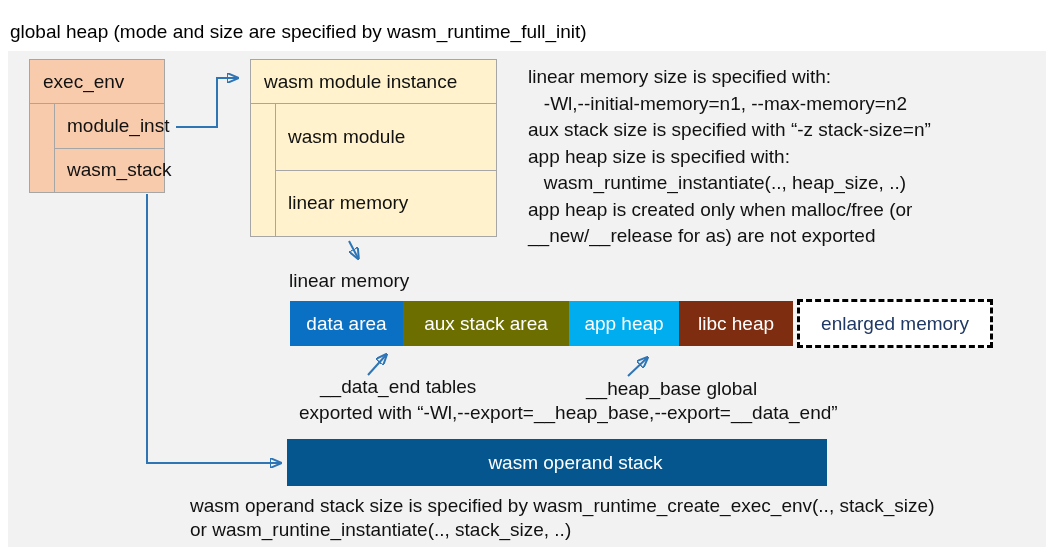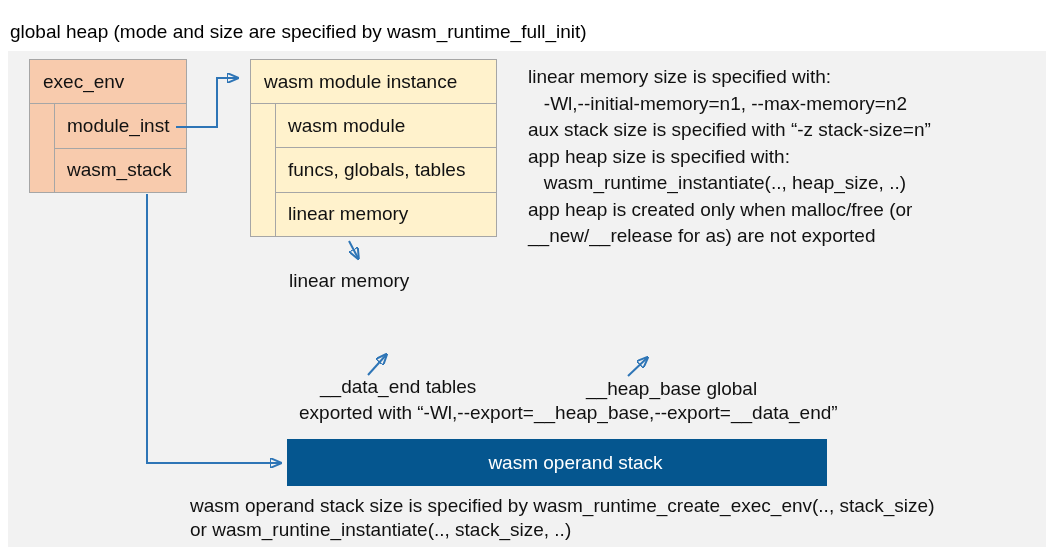--- a/index.html
+++ b/index.html
@@ -14,21 +14,21 @@
   
   .struct-box {
     position:absolute; display:flex; flex-direction:column;
     border:1.5px solid #a6a6a6; box-sizing:border-box; font-size:19px;
   }
   .struct-header { flex:0 0 43px; display:flex; align-items:center; padding-left:13px;
     border-bottom:1.5px solid #a6a6a6; }
   .struct-row { flex:1 1 auto; display:flex; align-items:center; padding-left:12px;
     margin-left:24px; border-left:1.5px solid #a6a6a6; box-sizing:border-box; }
   .struct-row + .struct-row { border-top:1.5px solid #a6a6a6; }
-  .exec-box { left:29px; top:45px; width:158px; height:134px; background:#f8cbad; }
+  .exec-box { left:29px; top:45px; width:136px; height:134px; background:#f8cbad; }
   .mod-box  { left:250px; top:45px; width:247px; height:178px; background:#fff2cc; }
 
   
   .note-block { position:absolute; font-size:19px; line-height:26.5px; color:#111; }
   .note-block div { white-space:pre; }
   .notes-right  { left:528px; top:50px; }
   .notes-bottom { left:190px; top:480px; line-height:24px; }
   .label { position:absolute; font-size:19px; color:#111; white-space:pre; }
 
   
@@ -57,36 +57,42 @@
 
   <div class="struct-box exec-box">
     <div class="struct-header">exec_env</div>
     <div class="struct-row">module_inst</div>
     <div class="struct-row">wasm_stack</div>
   </div>
 
   <div class="struct-box mod-box">
     <div class="struct-header">wasm module instance</div>
     <div class="struct-row">wasm module</div>
-    <div class="struct-row">funcs, globals, tables</div>
     <div class="struct-row">linear memory</div>
   </div>
 
   <div class="note-block notes-right">
     <div>linear memory size is specified with:</div>
     <div>   -Wl,--initial-memory=n1, --max-memory=n2</div>
     <div>aux stack size is specified with “-z stack-size=n”</div>
     <div>app heap size is specified with:</div>
     <div>   wasm_runtime_instantiate(.., heap_size, ..)</div>
     <div>app heap is created only when malloc/free (or</div>
     <div>__new/__release for as) are not exported</div>
   </div>
 
   <div class="label" style="left:289px; top:256px;">linear memory</div>
 
+  <div class="bar">
+    <div class="seg" style="width: 113px; background-color: rgb(10, 112, 196); color: rgb(255, 255, 255);">data area</div>
+    <div class="seg" style="width: 166px; background-color: rgb(108, 110, 0); color: rgb(255, 255, 255);">aux stack area</div>
+    <div class="seg" style="width: 110px; background-color: rgb(0, 174, 239); color: rgb(255, 255, 255);">app heap</div>
+    <div class="seg" style="width: 114px; background-color: rgb(126, 45, 16); color: rgb(255, 255, 255);">libc heap</div>
+    <div class="seg-enlarged" style="background-color: rgb(255, 255, 255); color: rgb(31, 56, 100);">enlarged memory</div>
+  </div>
 
   <div class="label" style="left:320px; top:362px;">__data_end tables</div>
   <div class="label" style="left:586px; top:364px;">__heap_base global</div>
   <div class="label" style="left:299px; top:388px;">exported with “-Wl,--export=__heap_base,--export=__data_end”</div>
 
   <div class="operand">wasm operand stack</div>
 
   <div class="note-block notes-bottom">
     <div>wasm operand stack size is specified by wasm_runtime_create_exec_env(.., stack_size)</div>
     <div>or wasm_runtine_instantiate(.., stack_size, ..)</div>

